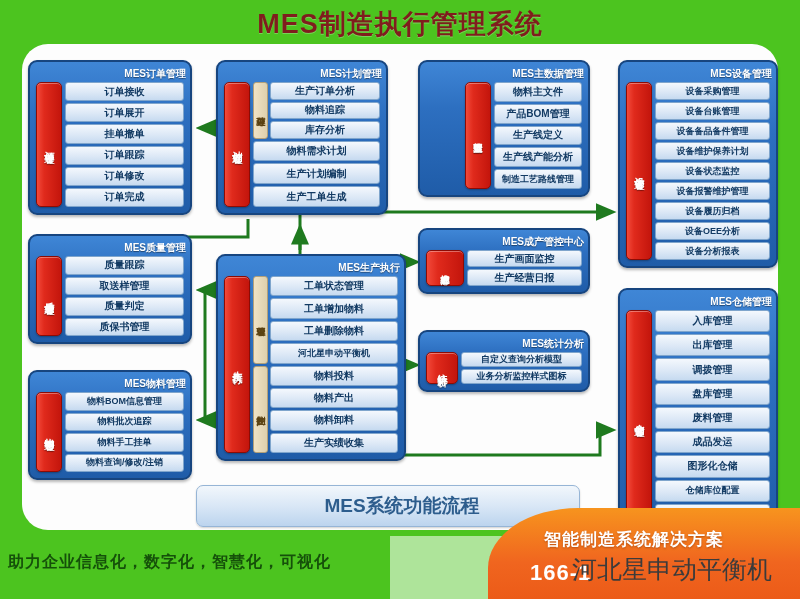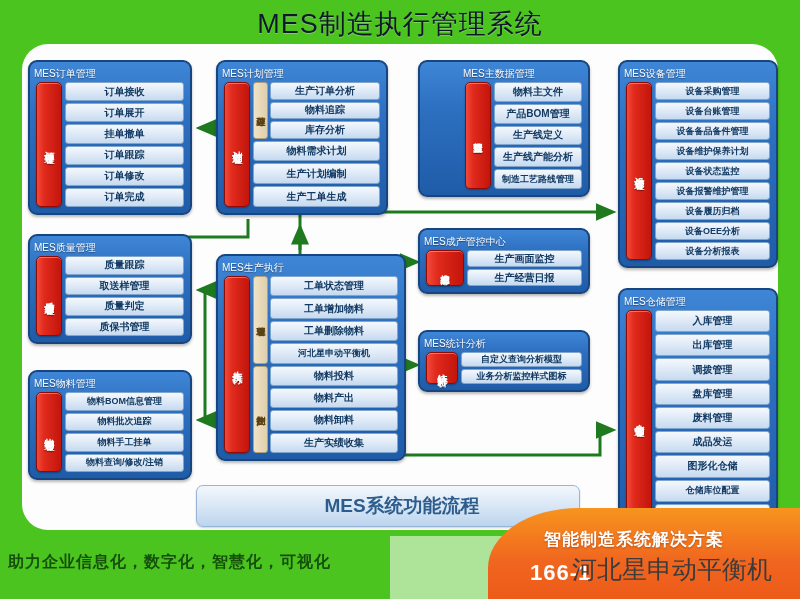--- a/index.html
+++ b/index.html
@@ -15,21 +15,21 @@
   
   .green-bg {
     position: absolute; inset: 0;
     background: #4cc41f;
   }
   .title-band {
     position: absolute; left: 0; top: 0; width: 800px; height: 48px;
     display: flex; align-items: center; justify-content: center;
   }
   .title-text {
-    font-size: 27px; font-weight: normal; color: #0f172a;
+    font-size: 27px; font-weight: bold; color: #7f1d1d;
     letter-spacing: 1px;
     text-shadow: 0 1px 0 rgba(255,255,255,.25);
   }
 
   
   .card {
     position: absolute; left: 22px; top: 44px;
     width: 756px; height: 486px;
     background: #fdfdfd;
     border-radius: 26px;
@@ -39,22 +39,22 @@
   .panel {
     position: absolute;
     background: linear-gradient(180deg,#3f86d6 0%,#2d6fc0 35%,#1f5ca8 100%);
     border: 2px solid #17457f;
     border-radius: 9px;
     box-shadow: 0 2px 3px rgba(0,0,0,.28);
     padding: 4px;
     display: flex; flex-direction: column;
   }
   .panel-title {
-    color: #ffffff; font-size: 10px; font-weight: normal;
-    text-align: left; line-height: 16px; height: 16px;
+    color: #ffffff; font-size: 10px; font-weight: bold;
+    text-align: right; line-height: 16px; height: 16px;
     text-shadow: 0 1px 1px rgba(0,0,0,.45);
     white-space: nowrap; overflow: hidden;
   }
   .panel-body { display: flex; flex: 1; gap: 3px; padding: 0 2px 2px 2px; }
 
   .red-tab {
     width: 26px;
     background: linear-gradient(90deg,#f2493a 0%,#e02a1c 30%,#c3150c 100%);
     border: 1px solid #8d0b05;
     border-radius: 5px;

